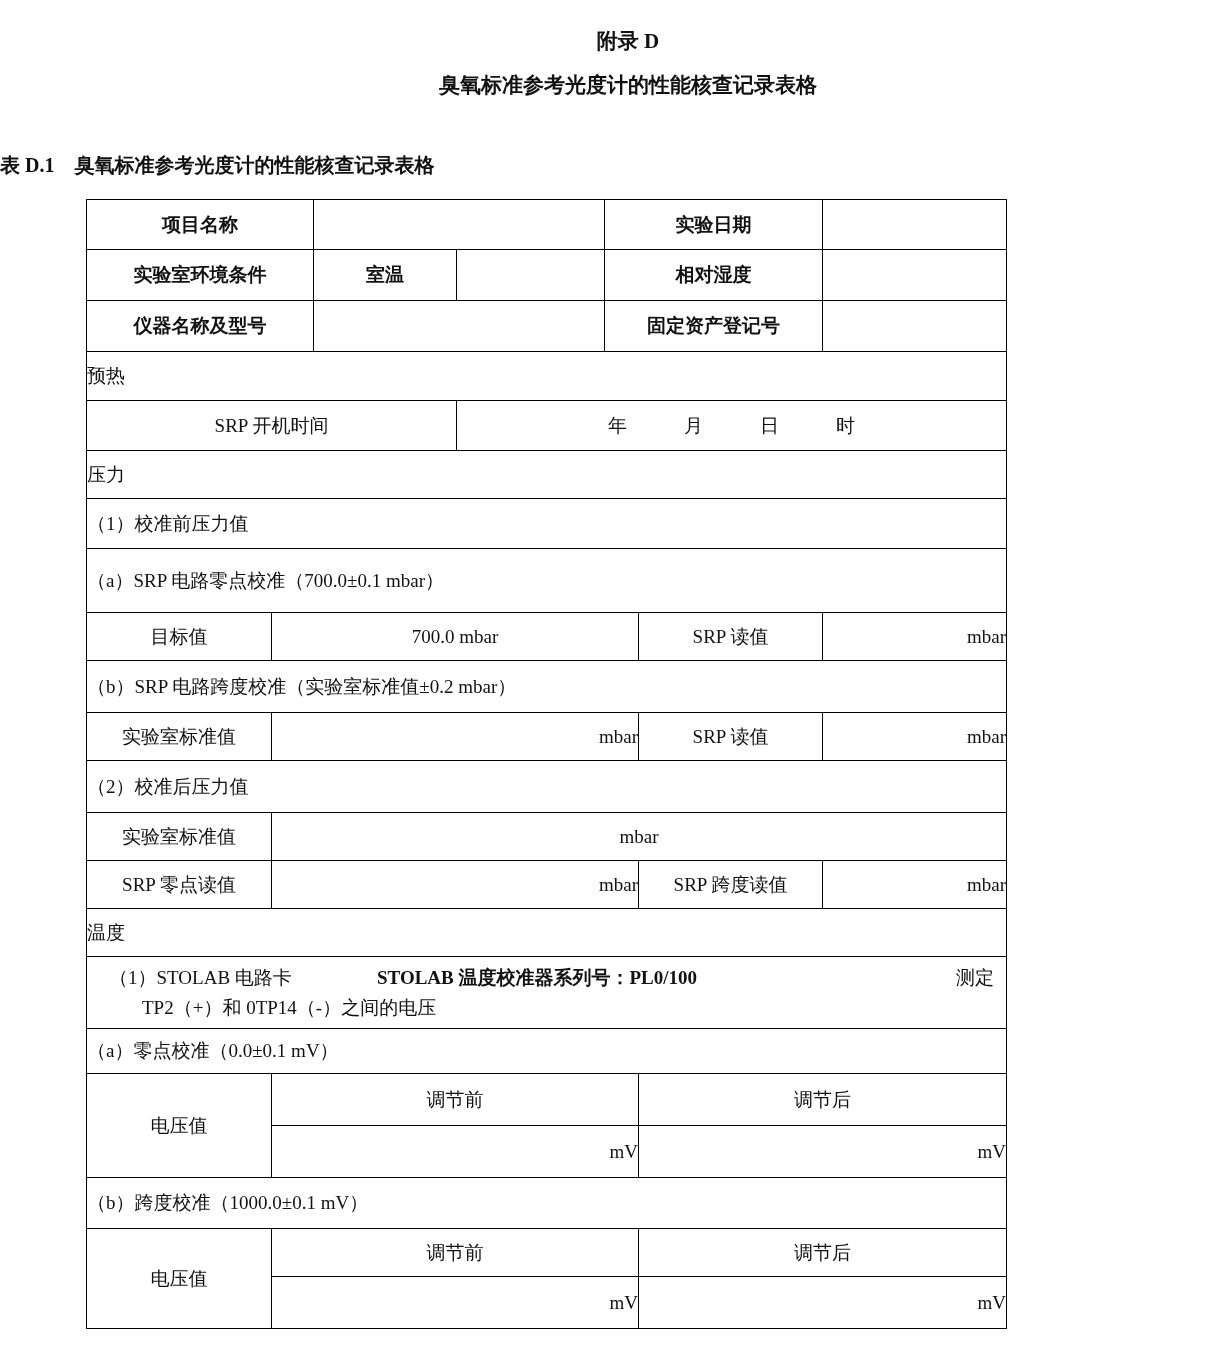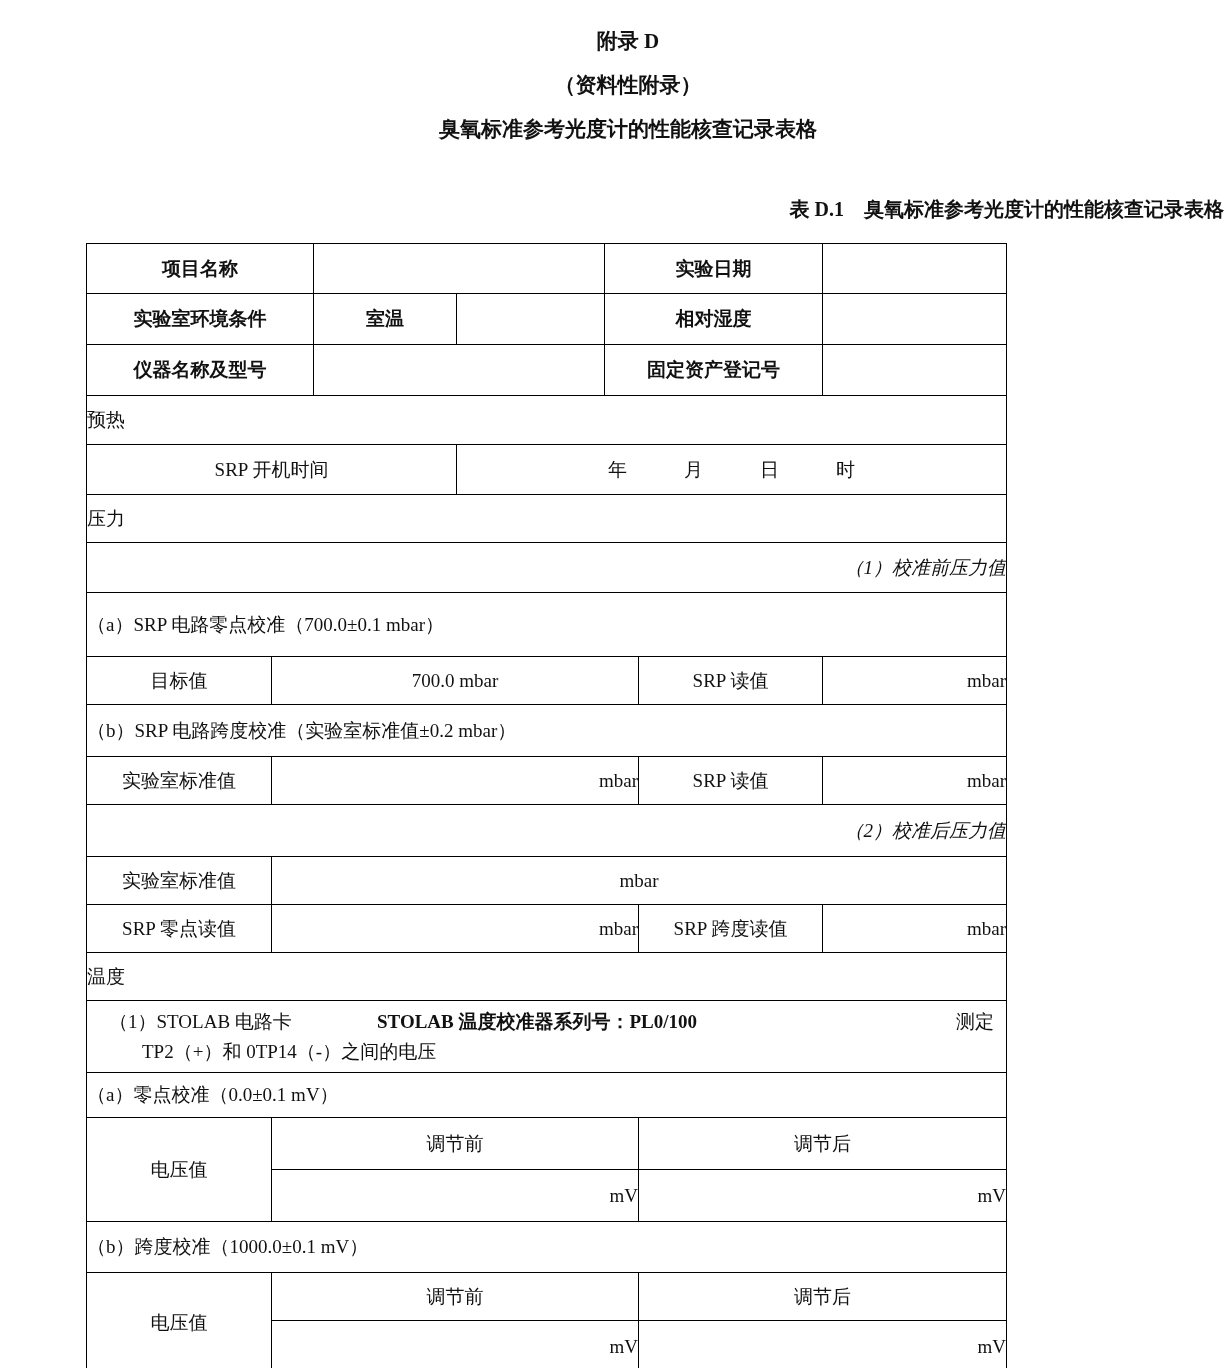--- a/index.html
+++ b/index.html
@@ -3,57 +3,56 @@
 <meta charset="utf-8">
 <style>
   html,body{margin:0;padding:0;background:#ffffff;}
   body{
     width:1224px;height:1368px;
     font-family:"Liberation Serif","DejaVu Serif",serif;
     color:#111111;
   }
   .titles{padding-top:30px;text-align:center;}
   .title-line{font-size:21px;font-weight:bold;line-height:22px;margin:0 0 22px 0;padding-left:32px;}
-  .caption{text-align:right;font-size:20px;font-weight:bold;line-height:22px;margin:58px 0 23px 0;}
+  .caption{text-align:left;font-size:20px;font-weight:bold;line-height:22px;margin:58px 0 23px 0;}
   table.main{
     margin-left:86px;
     width:920px;
     border-collapse:collapse;
     table-layout:fixed;
     font-size:19px;
   }
   table.main td{
     border:1px solid #000;
     box-sizing:border-box;
     padding:0;
     vertical-align:middle;
     overflow:hidden;
   }
   td.lbl{text-align:center;}
   td.b{font-weight:bold;}
   td.sec{text-align:left;padding-left:14px;}
-  td.n1{text-align:right;padding-left:24px;font-style:italic;}
+  td.n1{text-align:left;padding-left:24px;}
   td.n2{text-align:left;padding-left:54px;}
   td.unit{text-align:right;padding-right:13px;}
   td.ctr{text-align:center;}
   td.datecell{text-align:center;padding-right:50px;}
   td.mbar-mid{text-align:center;padding-right:165px;}
   .stolab-wrap{position:relative;width:100%;height:71px;}
   .stolab-wrap span{position:absolute;white-space:nowrap;line-height:24px;}
   .st-p1{left:22px;top:9px;}
   .st-p2{left:290px;top:9px;font-weight:bold;}
   .st-p3{right:12px;top:9px;}
   .st-p4{left:55px;top:39px;}
 </style>
 </head>
 <body>
 
 <div class="titles">
   <div class="title-line">附录 D</div>
-  <div class="title-line">（资料性附录）</div>
   <div class="title-line">臭氧标准参考光度计的性能核查记录表格</div>
 </div>
 
 <div class="caption">表 D.1　臭氧标准参考光度计的性能核查记录表格</div>
 
 <table class="main">
   <colgroup>
     <col style="width:185px">
       <col style="width:42px">
       <col style="width:143px">

